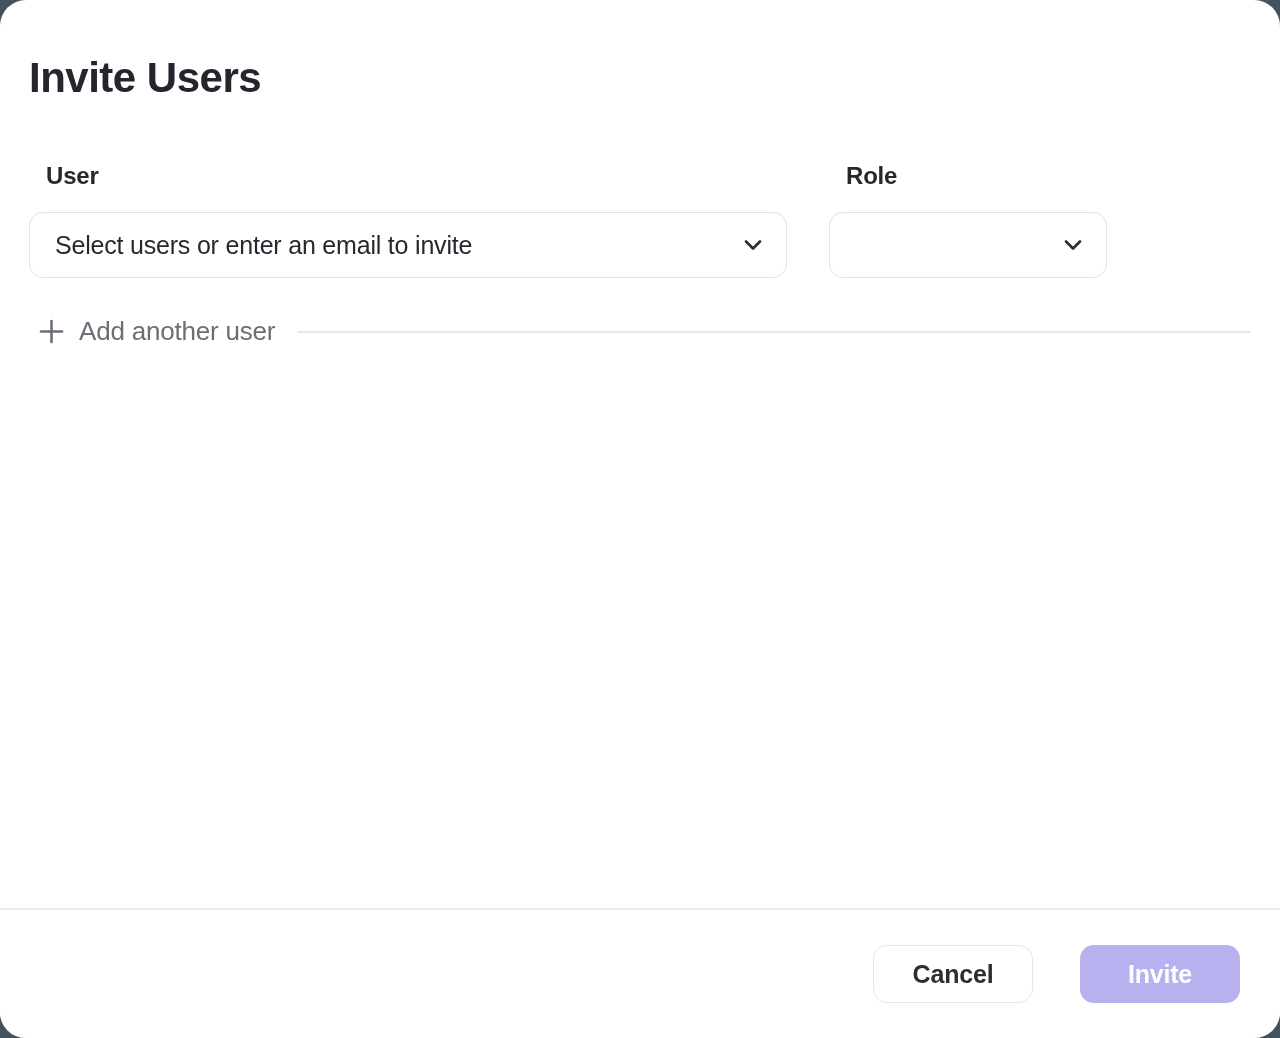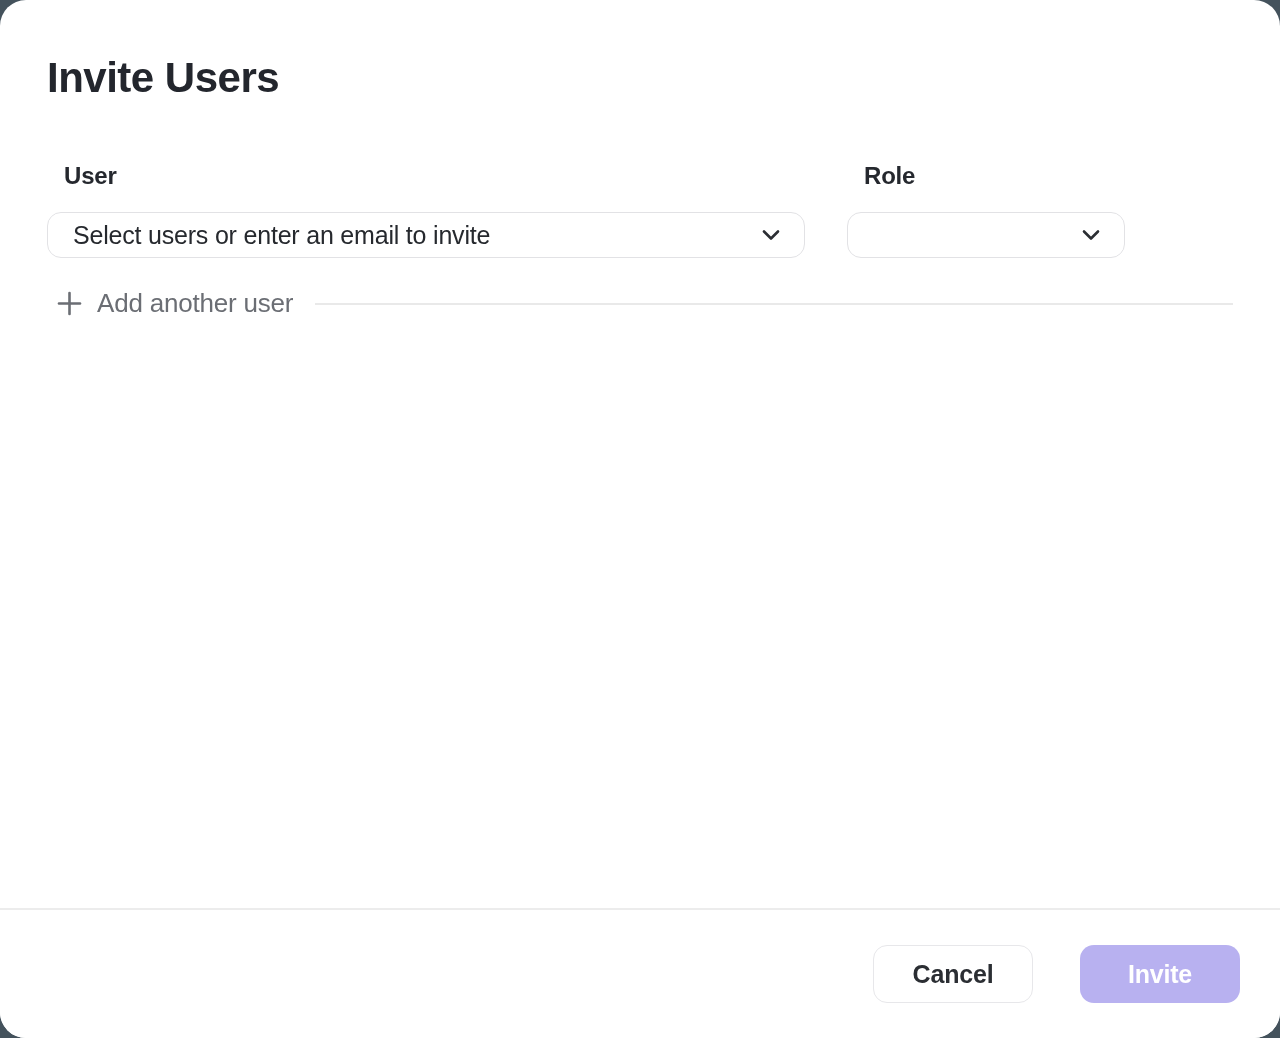--- a/index.html
+++ b/index.html
@@ -11,21 +11,21 @@
     overflow: hidden;
   }
   .modal {
     position: absolute;
     inset: 0;
     background: #ffffff;
     border-radius: 26px;
     overflow: hidden;
   }
   .content {
-    padding: 0 47px;
+    padding: 0 29px;
   }
   .modal-title {
     margin-top: 54px;
     font-size: 42px;
     font-weight: 700;
     letter-spacing: -0.5px;
     color: #23262d;
   }
   .form-row {
     display: flex;
@@ -37,21 +37,21 @@
   .field-label {
     font-size: 24px;
     font-weight: 700;
     color: #25282e;
     letter-spacing: -0.2px;
     margin-bottom: 22px;
     margin-left: 17px;
   }
   .select-box {
     position: relative;
-    height: 46px;
+    height: 66px;
     border: 1px solid #e2e2e5;
     border-radius: 14px;
     background: #ffffff;
     display: flex;
     align-items: center;
     padding: 0 60px 0 25px;
     cursor: pointer;
   }
   .select-text {
     font-size: 25px;
@@ -67,21 +67,21 @@
     transform: translateY(-50%);
     width: 22px;
     height: 22px;
     display: flex;
     align-items: center;
     justify-content: center;
   }
   .add-row {
     display: flex;
     align-items: center;
-    margin-top: 30px;
+    margin-top: 38px;
   }
   .add-button {
     display: flex;
     align-items: center;
     gap: 14px;
     background: none;
     border: none;
     cursor: pointer;
     padding: 0 0 0 9px;
     font-family: inherit;

